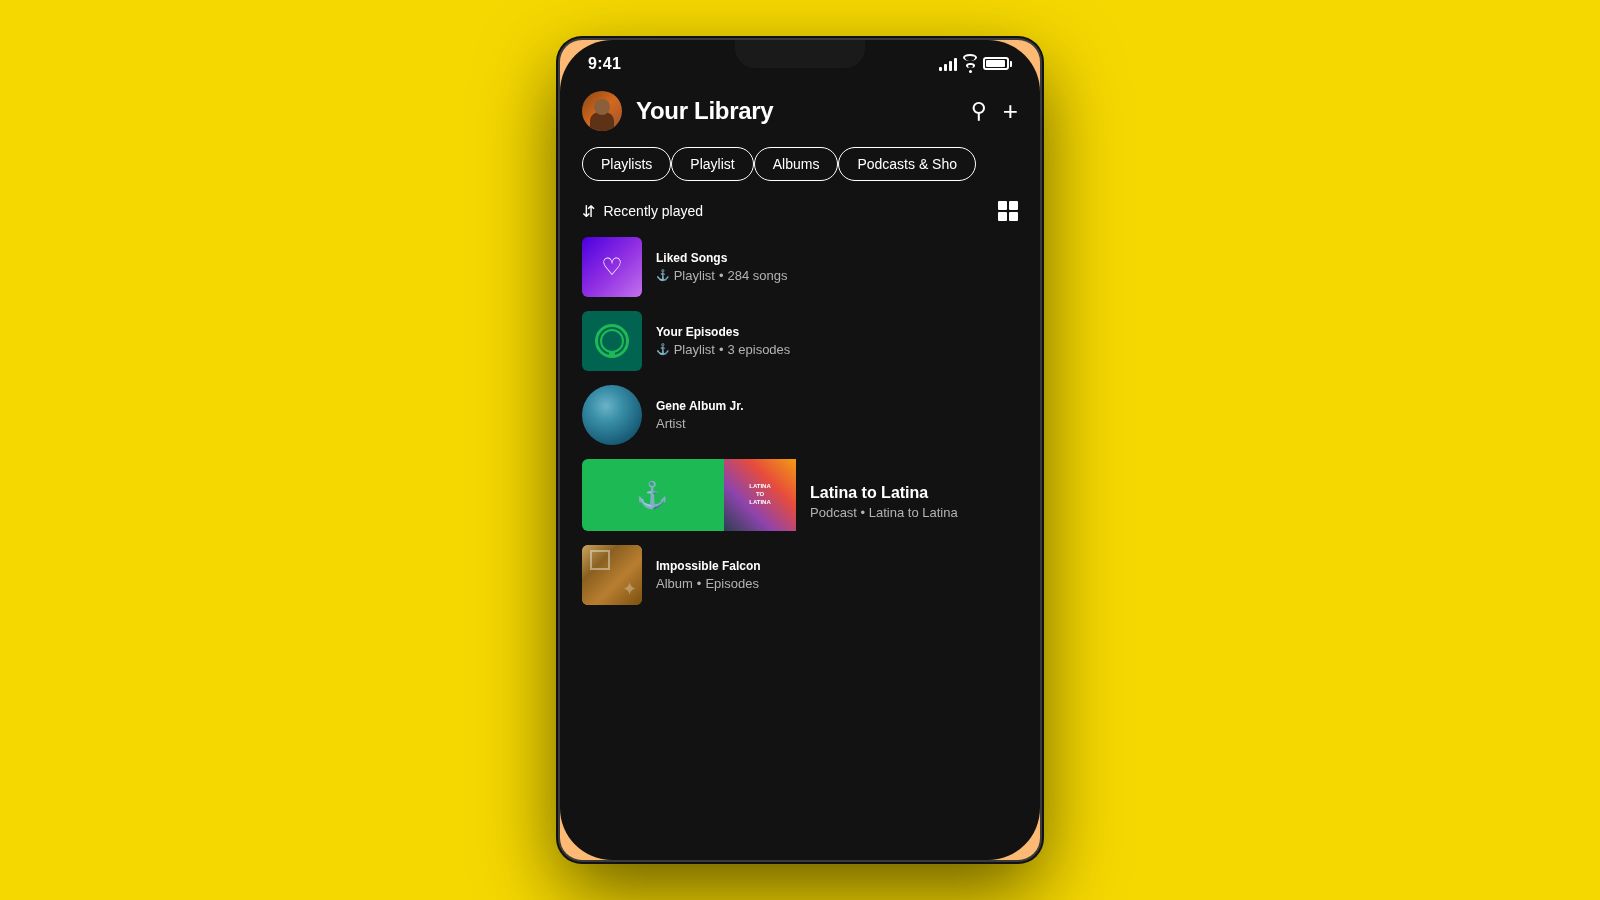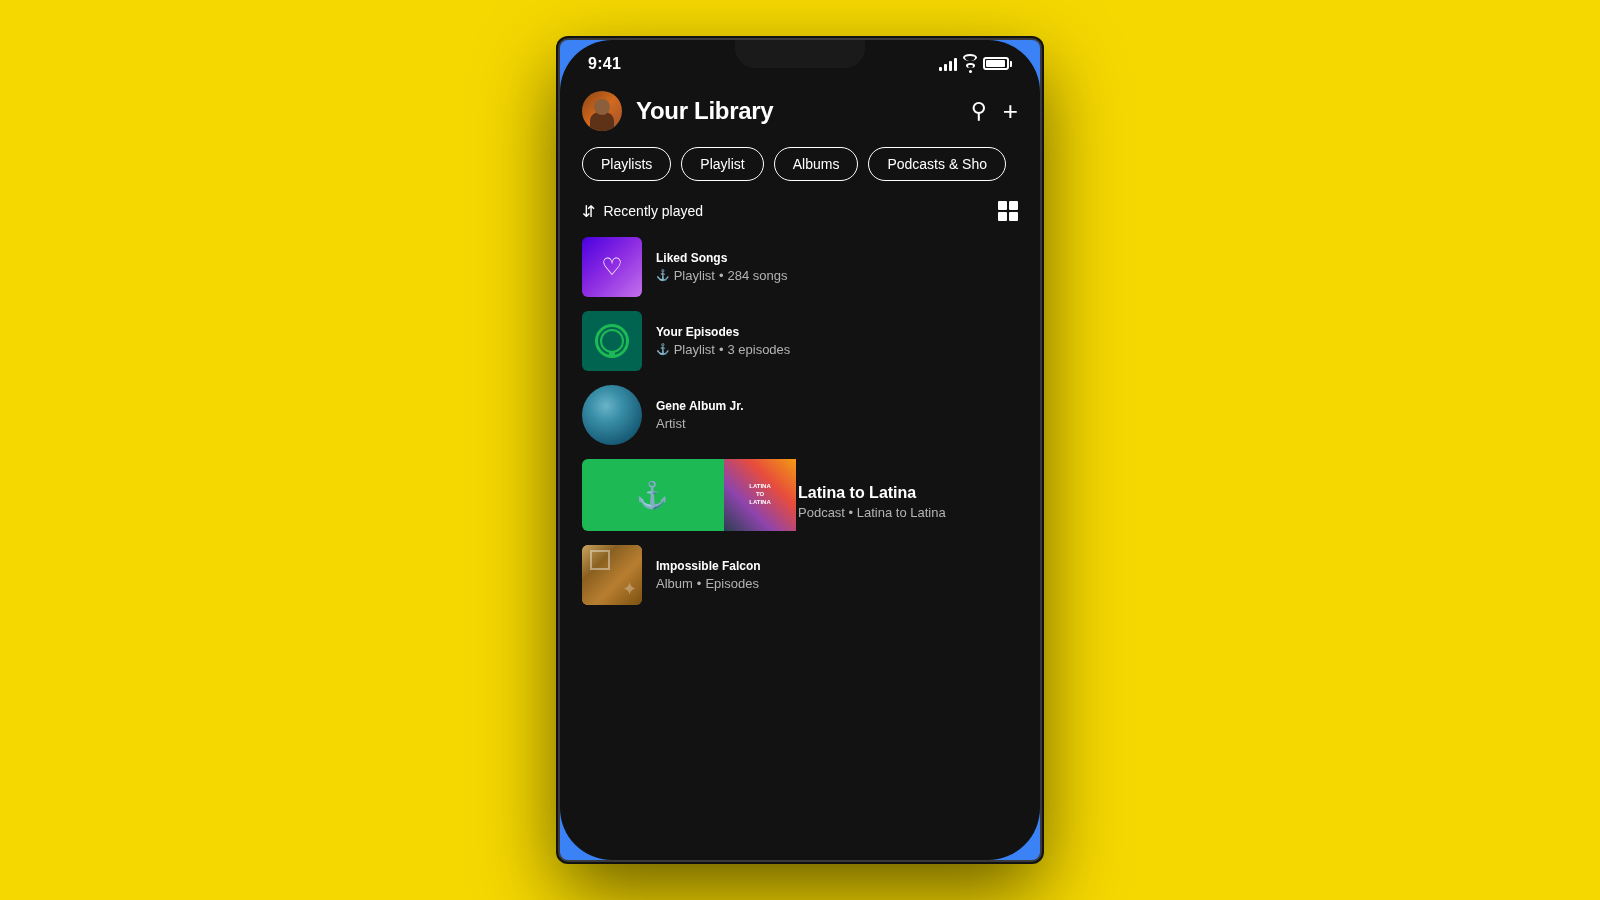--- a/index.html
+++ b/index.html
@@ -11,22 +11,22 @@
       display: flex;
       align-items: center;
       justify-content: center;
       font-family: -apple-system, BlinkMacSystemFont, 'Helvetica Neue', Arial, sans-serif;
       overflow: hidden;
     }
 
     .phone-outer {
       width: 480px;
       height: 820px;
-      background: #3b82f6;
-      border-radius: 8px;
+      background: #fdba74;
+      border-radius: 22px;
       position: relative;
       box-shadow:
         0 0 0 2px #3a3a3a,
         0 0 0 4px #111,
         0 30px 80px rgba(0,0,0,0.6);
       overflow: hidden;
     }
 
     
     .phone-outer::before {
@@ -212,21 +212,20 @@
     .icon-btn {
       color: #fff;
       font-size: 22px;
       cursor: pointer;
       line-height: 1;
     }
 
     
     .filter-chips {
       display: flex;
-      gap: 10px;
       padding: 0 22px 20px;
       overflow: hidden;
       flex-shrink: 0;
     }
 
     .chip {
       padding: 8px 18px;
       border: 1.5px solid #fff;
       border-radius: 20px;
       color: #fff;
@@ -426,21 +425,21 @@
       background: linear-gradient(45deg, #2c3e50, #8e44ad, #e74c3c, #f39c12);
       display: flex;
       flex-direction: column;
       align-items: center;
       justify-content: center;
       gap: 2px;
     }
 
     .dual-info {
       flex: 1;
-      padding-left: 2px;
+      padding-left: 14px;
       margin-top: 13px;
     }
 
     .dual-name {
       font-size: 16px;
       font-weight: 600;
       color: #fff;
       margin-bottom: 3px;
     }
 

